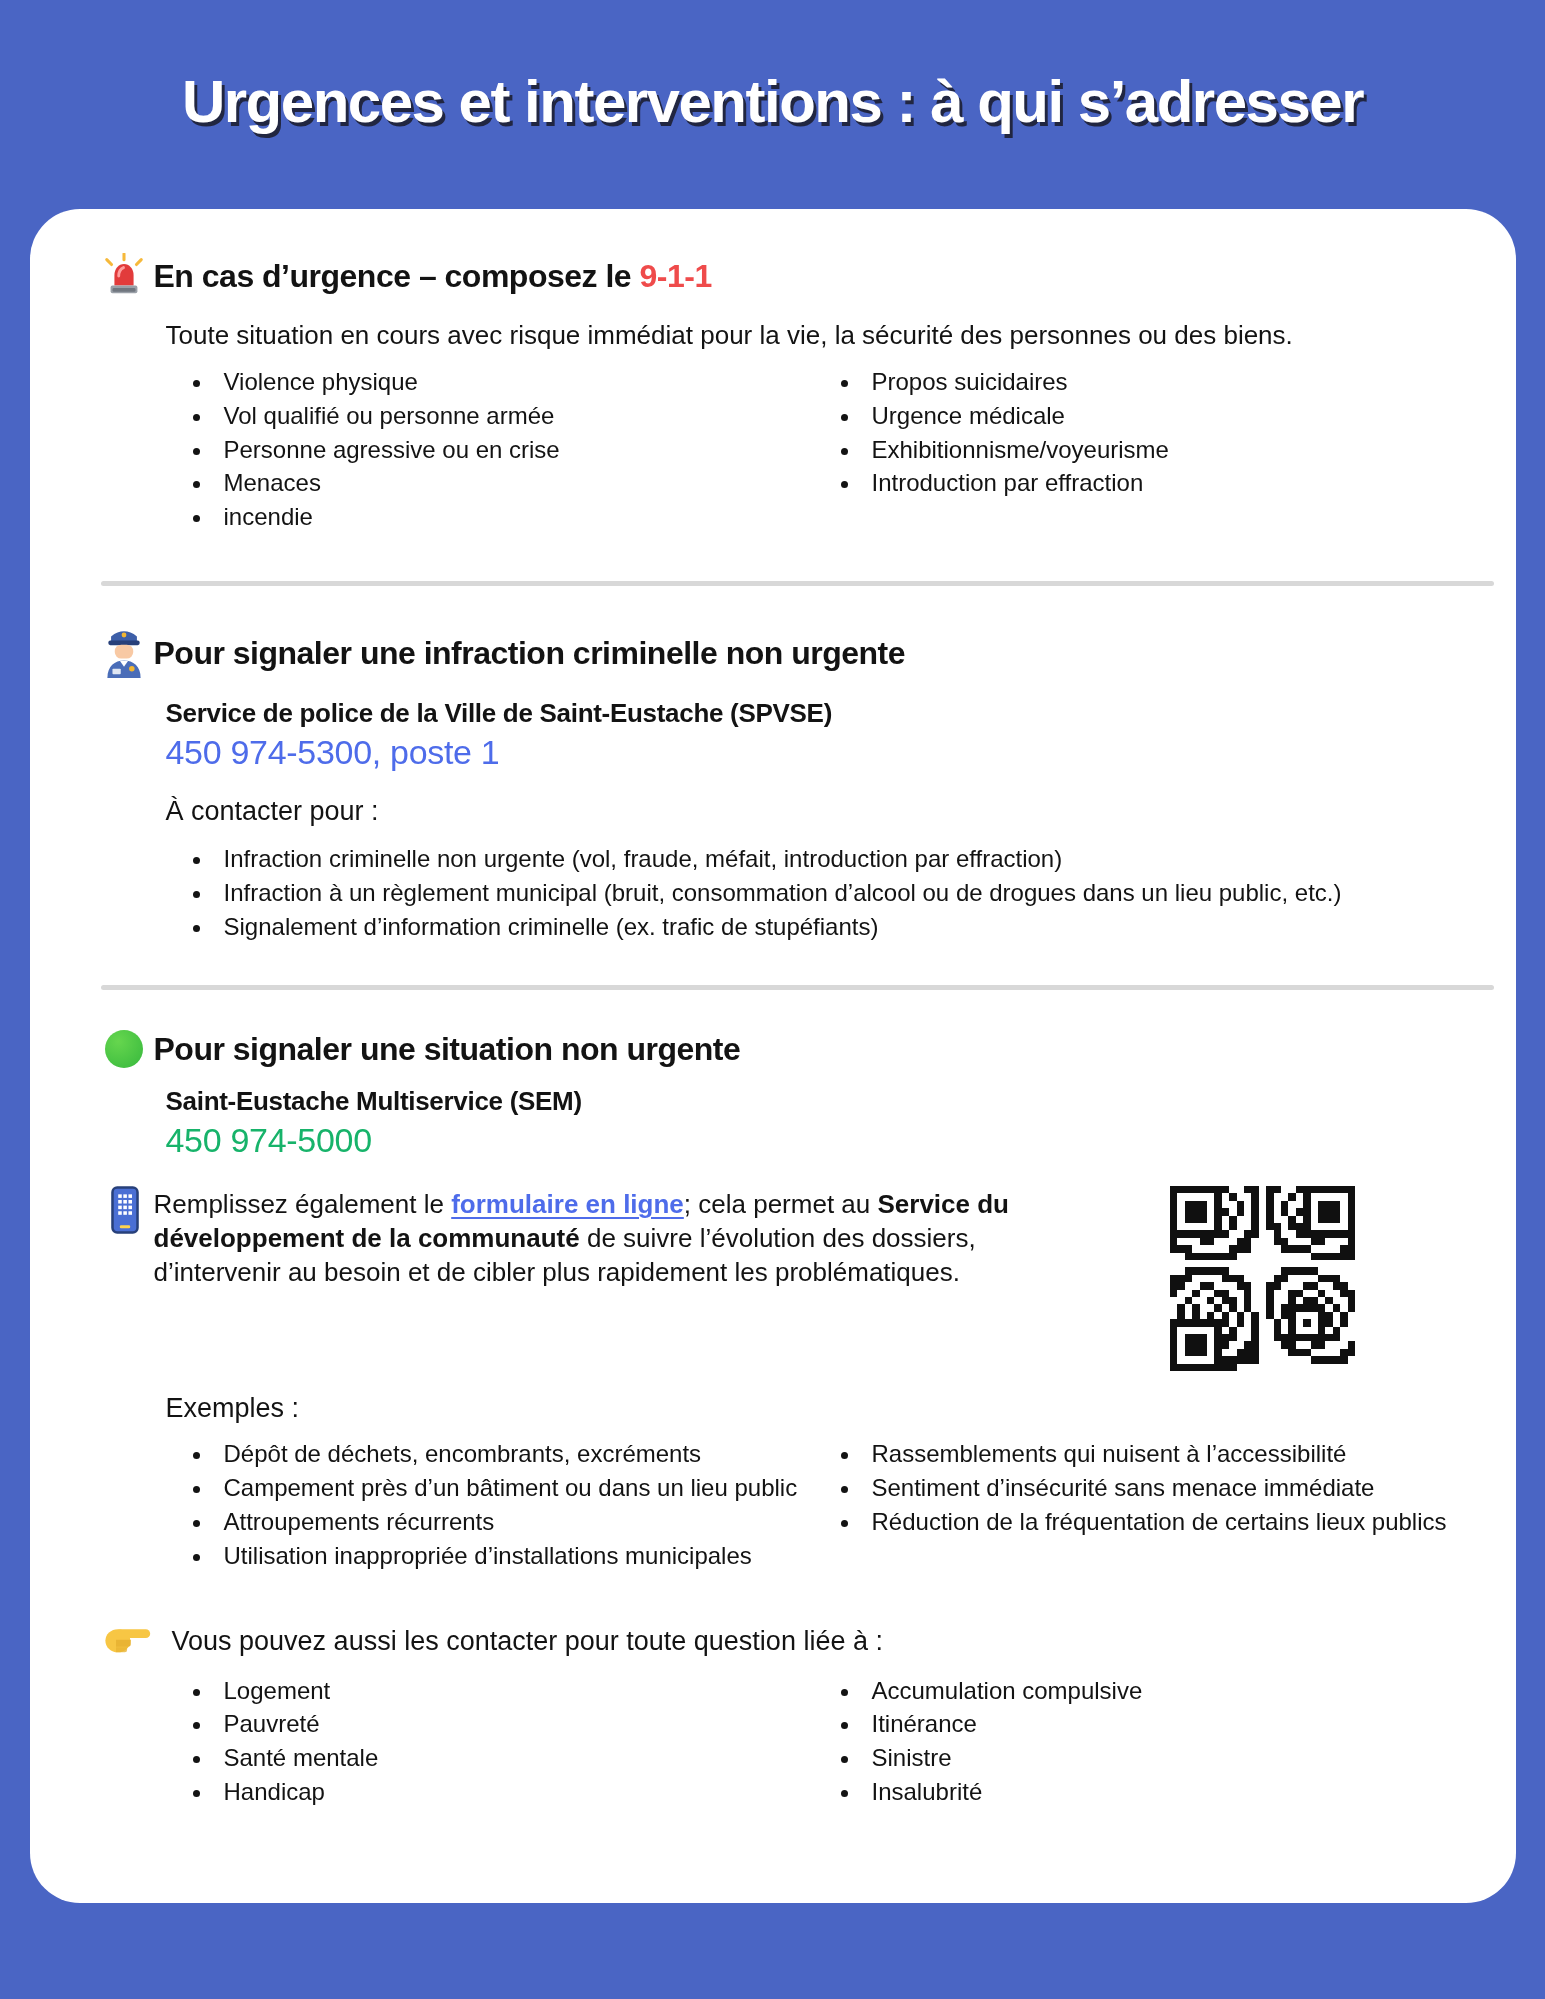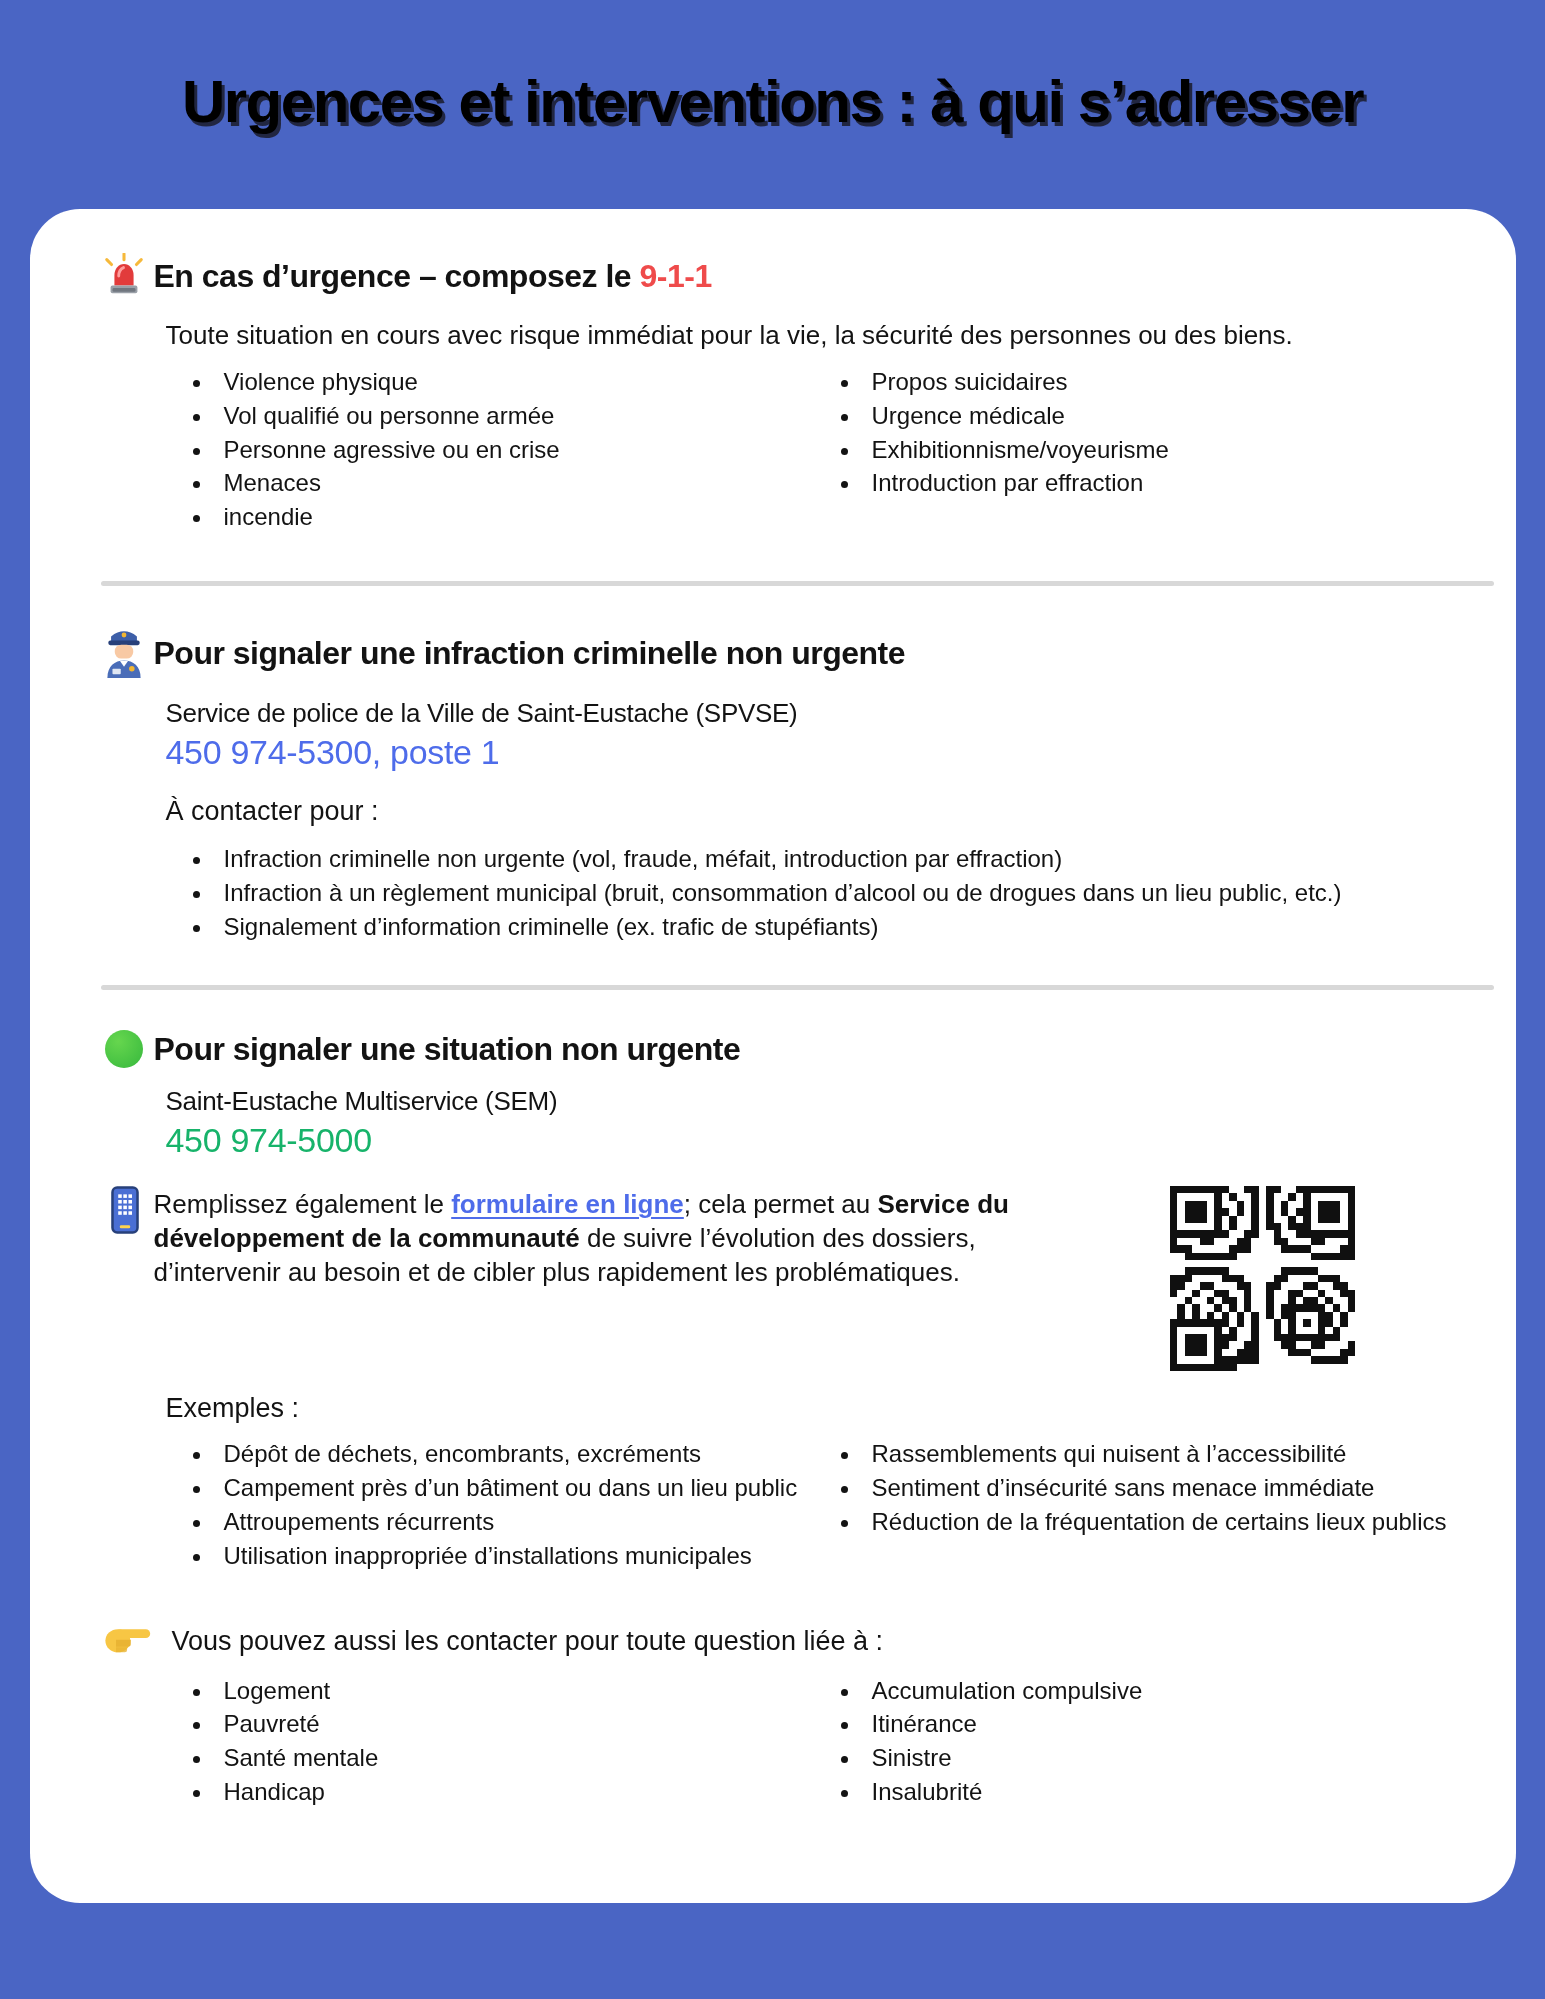--- a/index.html
+++ b/index.html
@@ -9,21 +9,21 @@
     --sem-phone:#17b36a;
     --link:#4e6cea;
     --divider:#d8d8d8;
     --ink:#131313;
   }
   *{margin:0;padding:0;box-sizing:border-box}
   html,body{width:1545px}
   body{font-family:"Liberation Sans","DejaVu Sans",sans-serif;color:var(--ink);background:var(--background)}
   .page{position:relative;width:1545px;height:1999px;background:var(--background);overflow:hidden}
   .main-title{
-    padding-top:70px;text-align:center;color:#000000;
+    padding-top:70px;text-align:center;color:#ffffff;
     font-size:60px;font-weight:bold;letter-spacing:-1.5px;line-height:1.05;
     text-shadow:3px 4px 0 rgba(24,24,36,.82);
   }
   .card{
     width:1486px;margin:76px auto 0;background:#ffffff;border-radius:50px;
     padding:44px 62px 46px 68px;min-height:1694px;
   }
   .sec-head{display:flex;align-items:center;gap:4px}
   .icon-box{flex:0 0 52px;display:flex;justify-content:center;align-items:center}
   .sec-title{font-size:32px;font-weight:bold;letter-spacing:-.5px;line-height:1.15}
@@ -31,21 +31,21 @@
   .sec-body{padding-left:68px}
   .intro{margin-top:20px;font-size:26px;line-height:1.27;max-width:1165px}
   .intro b,.bul b{font-weight:normal}
   .bul{list-style:disc outside;padding-left:48px;font-size:24px;line-height:1.2}
   .bul li{margin-bottom:5px;padding-left:10px}
   .cols{display:flex;margin-top:16px}
   .cols ul:first-child{flex:0 0 648px}
   .cols ul:last-child{flex:1}
   .divider{border:none;height:5px;background:var(--divider);border-radius:3px;
     margin:44px -40px 40px 3px}
-  .org-line{margin-top:18px;font-size:26px;font-weight:normal;letter-spacing:-.3px}
+  .org-line{margin-top:18px;font-size:26px;font-weight:bold;letter-spacing:-.3px}
   .phone{font-size:34px;font-weight:normal;letter-spacing:-.3px;margin-top:4px}
   .phone.blue{color:var(--police-phone)}
   .phone.green{color:var(--sem-phone)}
   .contact-label{margin-top:24px;font-size:27px}
   .single-bul{margin-top:18px;max-width:1330px}
   .form-row{display:flex;margin-top:26px}
   .form-left{display:flex;gap:14px;flex:1;padding-left:12px;align-items:flex-start}
   .form-text{font-size:26px;line-height:1.3;max-width:915px;padding-top:2px}
   .form-text b{font-weight:bold}
   a.link{color:var(--link);font-weight:bold;text-decoration:underline;text-underline-offset:4px}

